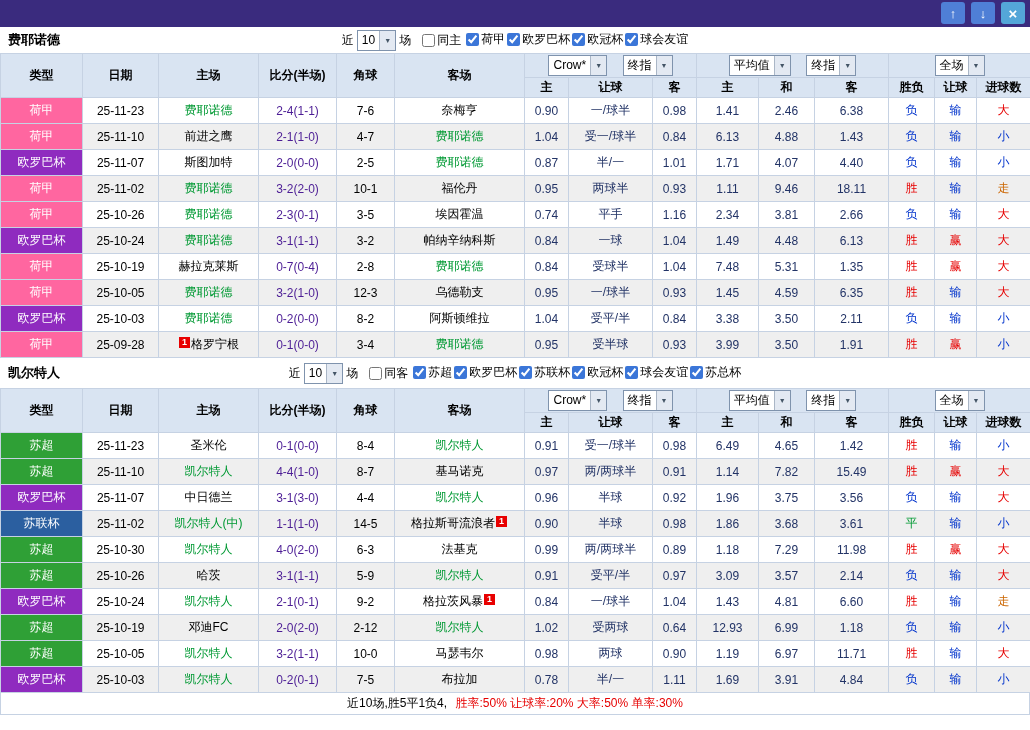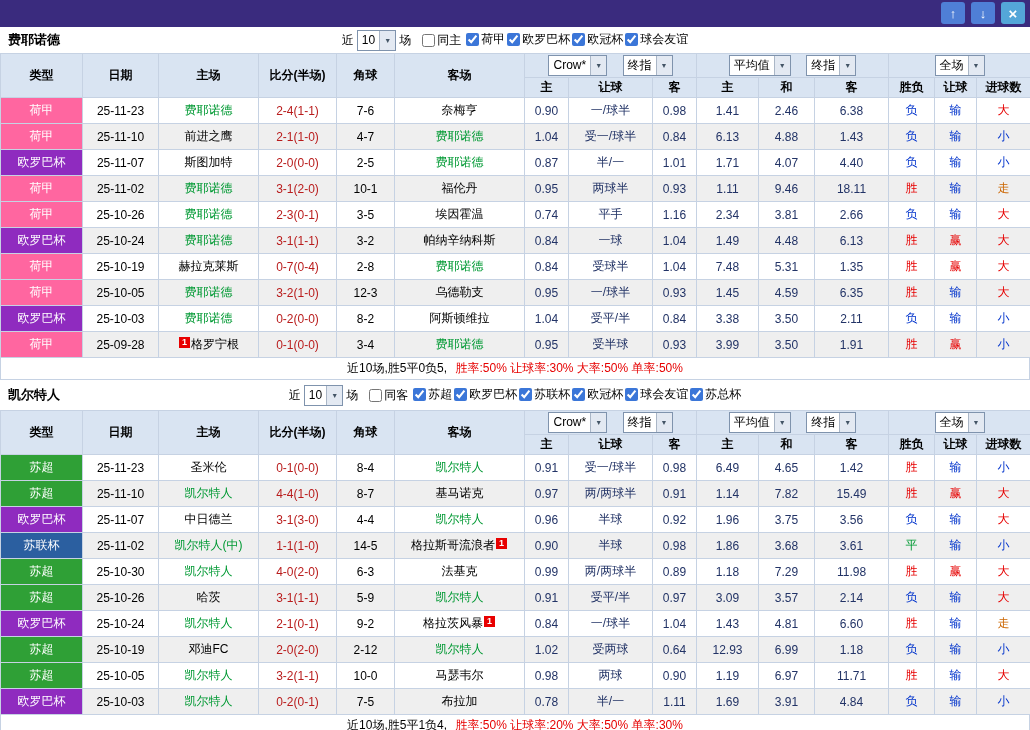--- a/index.html
+++ b/index.html
@@ -29,21 +29,21 @@
   .dd + .dd{margin-left:12px}
   
   table{width:1030px;border-collapse:collapse;table-layout:fixed}
   th,td{border:1px solid #c6d2e3;text-align:center;padding:0;overflow:hidden;white-space:nowrap}
   thead th{background:#d9e4f2;font-weight:bold}
   tr.dd-row th.dd-cell{height:23px}
   tr.lbl-row th{height:19px}
   tbody td{height:25px}
   tbody tr:nth-child(even) td{background:#efefef}
   td.league{color:#fff}
-  td.score{color:#b91c1c}
+  td.score{color:#4c1d95}
   td.odds{color:#223366}
   .team-hl{color:#009933}
   .card-badge{display:inline-block;background:#e80000;color:#fff;font-size:9px;line-height:11px;min-width:9px;padding:0 1px;font-weight:bold;position:relative;top:-3px;margin:0 1px}
   
   .sec-foot{height:21px;line-height:21px;text-align:center;border:1px solid #c6d2e3;border-top:0}
   .sum-stats{color:#e60000;margin-left:5px}
 </style>
 </head>
 <body>
 
@@ -204,21 +204,21 @@
           <td class="odds">4.07</td>
           <td class="odds">4.40</td>
           <td class="res" style="color: rgb(0, 51, 204);">负</td>
           <td class="res" style="color: rgb(0, 51, 204);">输</td>
           <td class="res" style="color: rgb(0, 51, 204);">小</td>
         </tr>
         <tr>
           <td class="league" style="background: rgb(255, 102, 160);">荷甲</td>
           <td>25-11-02</td>
           <td class="team"><span class="team-hl">费耶诺德</span></td>
-          <td class="score">3-1(2-0)</td>
+          <td class="score">3-2(2-0)</td>
           <td>10-1</td>
           <td class="team"><span>福伦丹</span></td>
           <td class="odds">0.95</td>
           <td class="odds">两球半</td>
           <td class="odds">0.93</td>
           <td class="odds">1.11</td>
           <td class="odds">9.46</td>
           <td class="odds">18.11</td>
           <td class="res" style="color: rgb(230, 0, 0);">胜</td>
           <td class="res" style="color: rgb(0, 51, 204);">输</td>
@@ -321,24 +321,20 @@
           <td class="odds">0.93</td>
           <td class="odds">3.99</td>
           <td class="odds">3.50</td>
           <td class="odds">1.91</td>
           <td class="res" style="color: rgb(230, 0, 0);">胜</td>
           <td class="res" style="color: rgb(230, 0, 0);">赢</td>
           <td class="res" style="color: rgb(0, 51, 204);">小</td>
         </tr>
       </tbody>
   </table>
-  <div class="sec-foot">
-    <span class="sum-record">近10场,胜5平0负5,</span>
-    <span class="sum-stats">胜率:50% 让球率:30% 大率:50% 单率:50%</span>
-  </div>
 </section>
 
 <section class="match-section">
   <div class="sec-head tall">
     <span class="team-name">凯尔特人</span>
     <div class="filters">
       <span>近</span>
       <span class="dd">
         <span class="dd-text">10</span>
         <span class="dd-arrow">▼</span>

